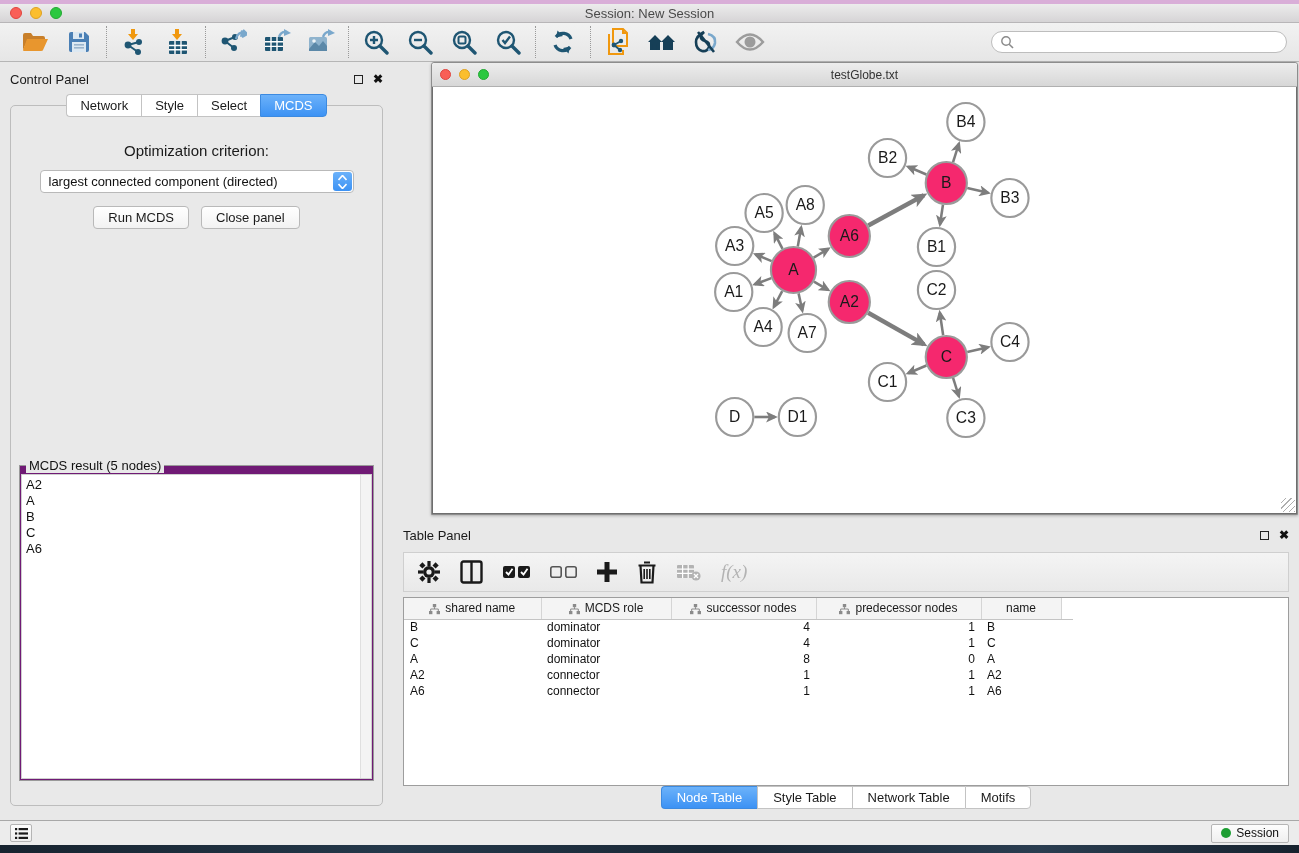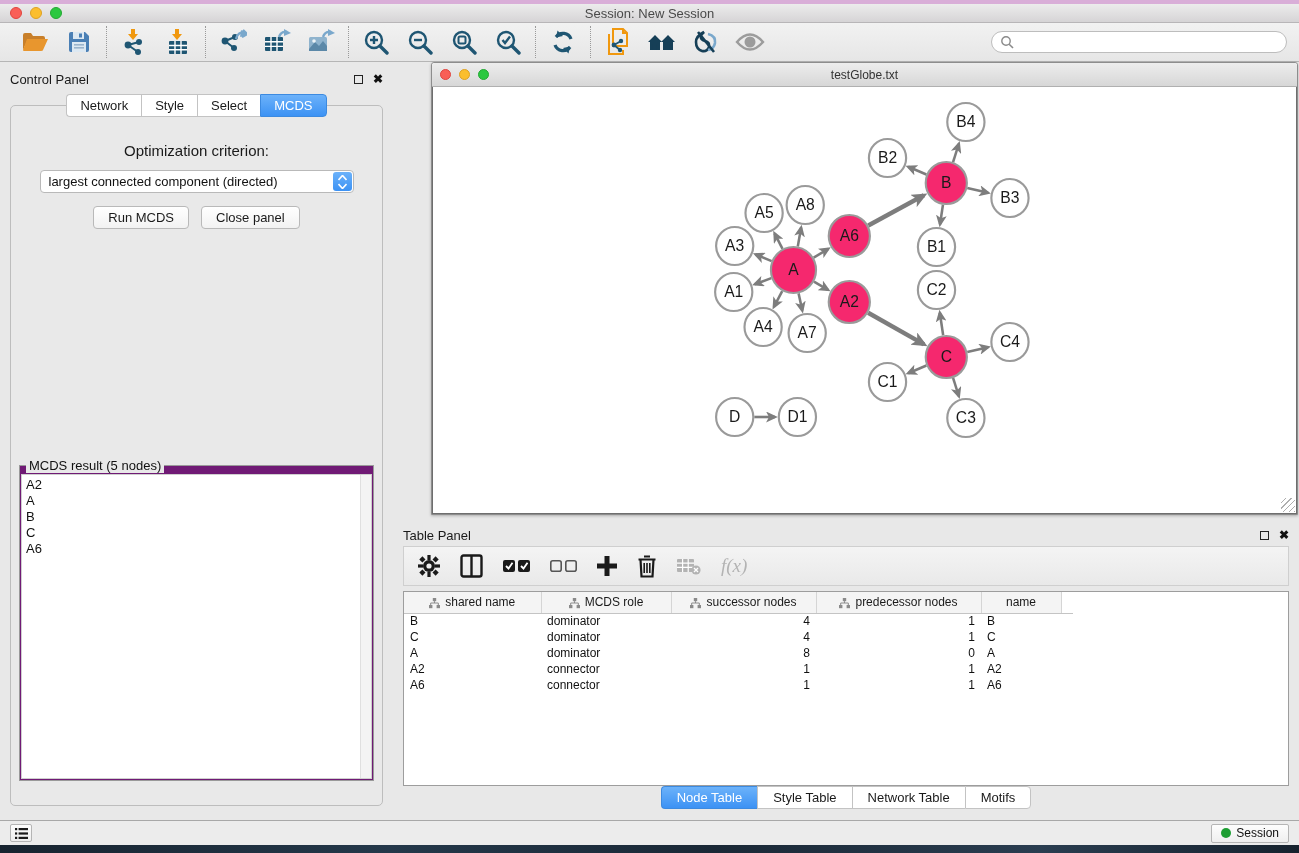--- a/index.html
+++ b/index.html
@@ -63,21 +63,21 @@
   .net-titlebar .lights { margin-left:8px; }
   .net-titlebar .light { width:11px; height:11px; }
   .net-title { position:absolute; left:0; right:0; text-align:center; font-size:12px; color:#333; }
   .net-canvas { flex:1; background:#fff; position:relative; border:1px solid #6e6e6e; border-top:none; margin:0; }
   .net-canvas svg { position:absolute; inset:0; }
   .corner-grip { position:absolute; right:1px; bottom:1px; width:14px; height:14px;
      background:repeating-linear-gradient(135deg, transparent 0 3px, #9a9a9a 3px 4px); opacity:.8; }
 
   
   .table-panel { position:absolute; left:0px; top:456px; right:0; bottom:0; padding:6px 10px 0 12px; display:flex; flex-direction:column; }
-  .tp-toolbar { height:40px; background:linear-gradient(#f4f4f4,#e9e9e9); border:1px solid #cfcfcf; display:flex; align-items:center; gap:20px; padding:0 14px; }
+  .tp-toolbar { margin-top:6px; height:40px; background:linear-gradient(#f4f4f4,#e9e9e9); border:1px solid #cfcfcf; display:flex; align-items:center; gap:20px; padding:0 14px; }
   .tp-icon { display:flex; align-items:center; justify-content:center; }
   .fx-label { font-family:"Liberation Serif", serif; font-style:italic; font-size:19px; color:#b3b3b3; }
   .tp-table { flex:1; margin-top:5px; background:#fff; border:1px solid #9d9d9d; overflow:hidden; position:relative; }
   .tbl { border-collapse:collapse; table-layout:fixed; }
   .tbl th { height:21px; background:#f4f4f4; border-right:1px solid #d5d5d5; border-bottom:1px solid #c4c4c4; font-weight:normal; font-size:12px; color:#1a1a1a; position:relative; text-align:center; }
   .tbl th .th-flex { display:flex; align-items:flex-end; justify-content:center; gap:5px; }
   .tbl td { height:16px; font-size:12px; color:#111; padding:0 6px; white-space:nowrap; }
   .tbl td.num { text-align:right; }
   .tp-tabs { height:34px; display:flex; align-items:flex-start; justify-content:center; }
   .tp-tabs .seg-tab { padding:3px 15px; }

